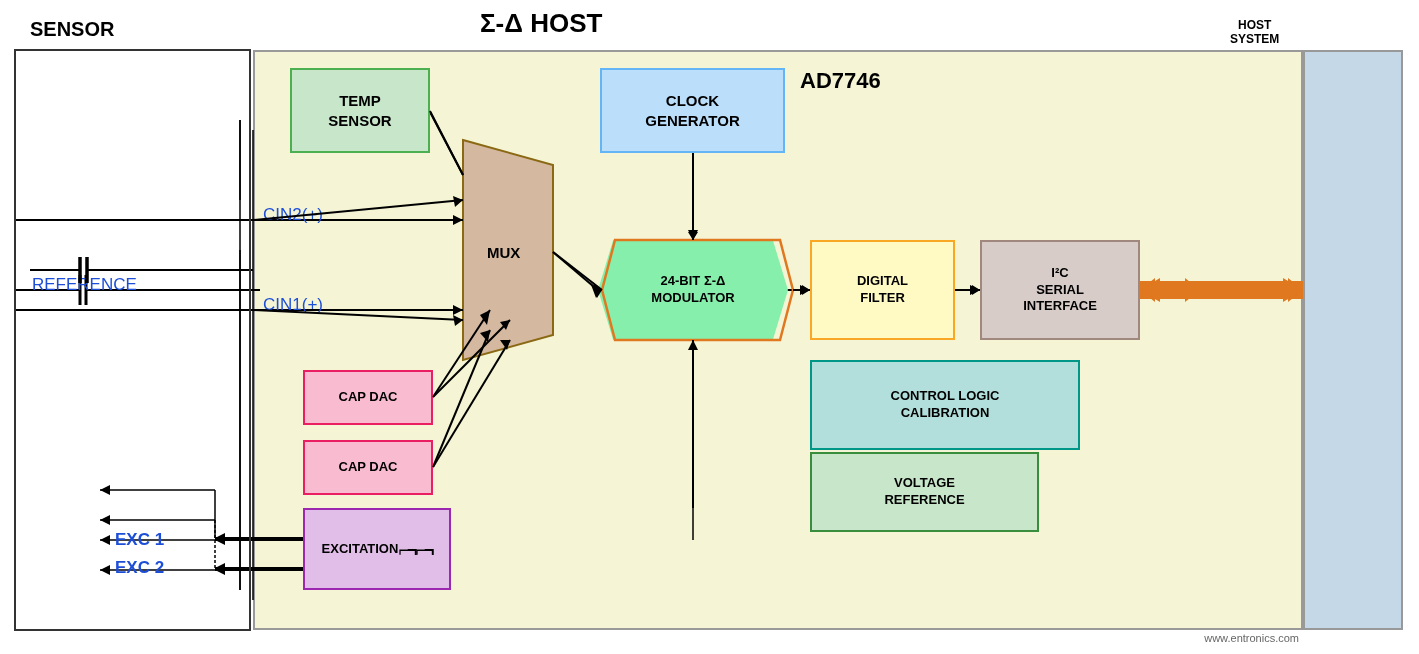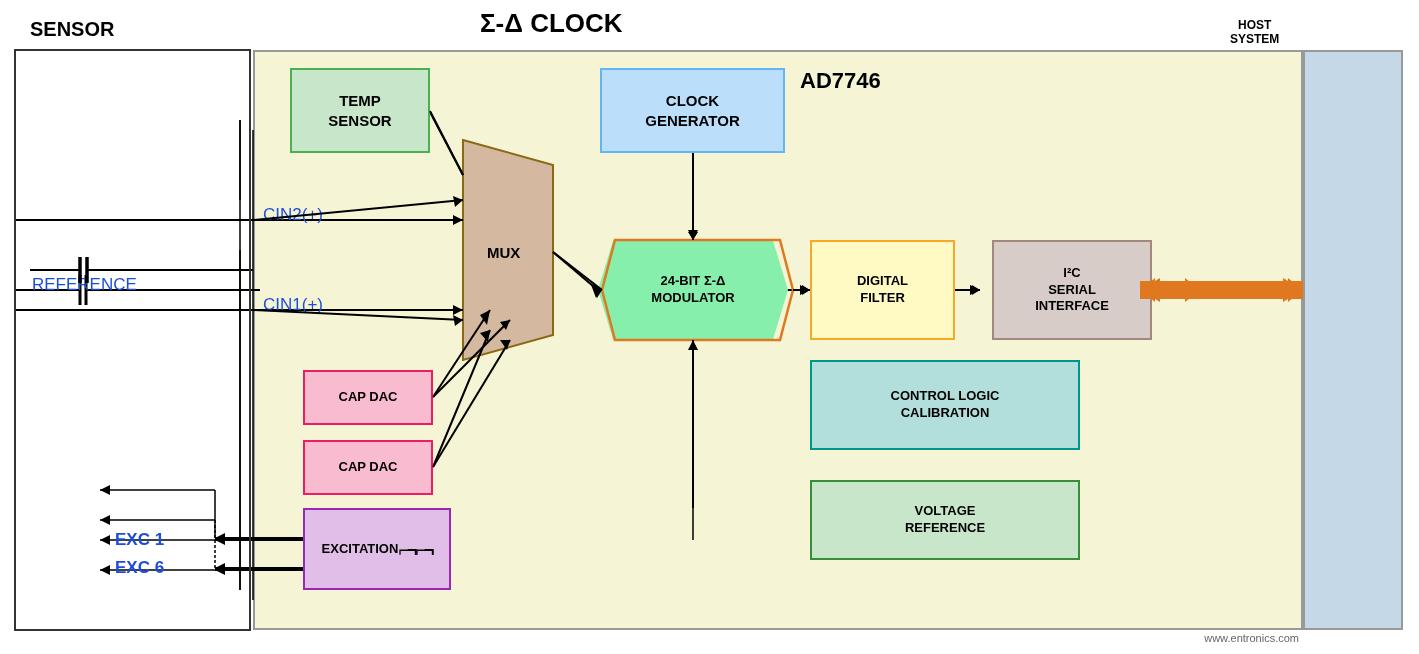--- a/index.html
+++ b/index.html
@@ -124,21 +124,20 @@
     }
 
     .i2c-interface {
       top: 240px;
       left: 980px;
       width: 160px;
       height: 100px;
       background: #d7ccc8;
       border-color: #a1887f;
       font-size: 13px;
-      margin-left: 12px;
     }
 
     .cap-dac-1 {
       top: 370px;
       left: 303px;
       width: 130px;
       height: 55px;
       background: #f8bbd0;
       border-color: #e91e63;
       font-size: 13px;
@@ -168,23 +167,23 @@
       top: 360px;
       left: 810px;
       width: 270px;
       height: 90px;
       background: #b2dfdb;
       border-color: #009688;
       font-size: 13px;
     }
 
     .voltage-ref {
-      top: 480px;
+      top: 452px;
       left: 810px;
-      width: 270px;
+      width: 229px;
       height: 80px;
       background: #c8e6c9;
       border-color: #388e3c;
       font-size: 13px;
     }
 
     
     .cap-sensor-area {
       position: absolute;
       top: 330px;
@@ -233,21 +232,21 @@
       letter-spacing: -2px;
     }
   </style>
 </head>
 <body>
 
 <div class="diagram-container">
 
   <div class="section-label sensor-label">SENSOR</div>
   <div class="section-label host-label">
-    <span class="sigma-delta">Σ-Δ CLOCK</span>
+    <span class="sigma-delta">Σ-Δ HOST</span>
   </div>
   <div class="section-label host-system-label">HOST<br>SYSTEM</div>
 
   <div class="host-area"></div>
 
   <div class="host-system-area"></div>
 
   <div class="ad7746-label">AD7746</div>
 
   <svg class="svg-overlay">
@@ -381,21 +380,21 @@
   <div class="block voltage-ref">
     <span style="white-space:pre-line">VOLTAGE
 REFERENCE</span>
   </div>
 
 
   <div class="conn-label" style="top:205px; left:263px;">CIN2(+)</div>
   <div class="conn-label" style="top:295px; left:263px;">CIN1(+)</div>
   <div class="conn-label" style="top:275px; left:32px;">REFERENCE</div>
   <div class="conn-label" style="top:530px; left:115px; font-weight:bold;">EXC 1</div>
-  <div class="conn-label" style="top:558px; left:115px; font-weight:bold;">EXC 6</div>
+  <div class="conn-label" style="top:558px; left:115px; font-weight:bold;">EXC 2</div>
 
   <div class="watermark">www.entronics.com</div>
 
   <svg style="position:absolute;top:0;left:0;width:1419px;height:654px;pointer-events:none;">
 
     <polygon points="615,240 780,240 793,290 780,340 615,340 602,290" fill="none" stroke="#e07820" stroke-width="2.5"></polygon>
 
     <line x1="553" y1="252" x2="602" y2="290" stroke="#000" stroke-width="2"></line>
     <polygon points="602,290 593,282 597,298" fill="#000"></polygon>
 

